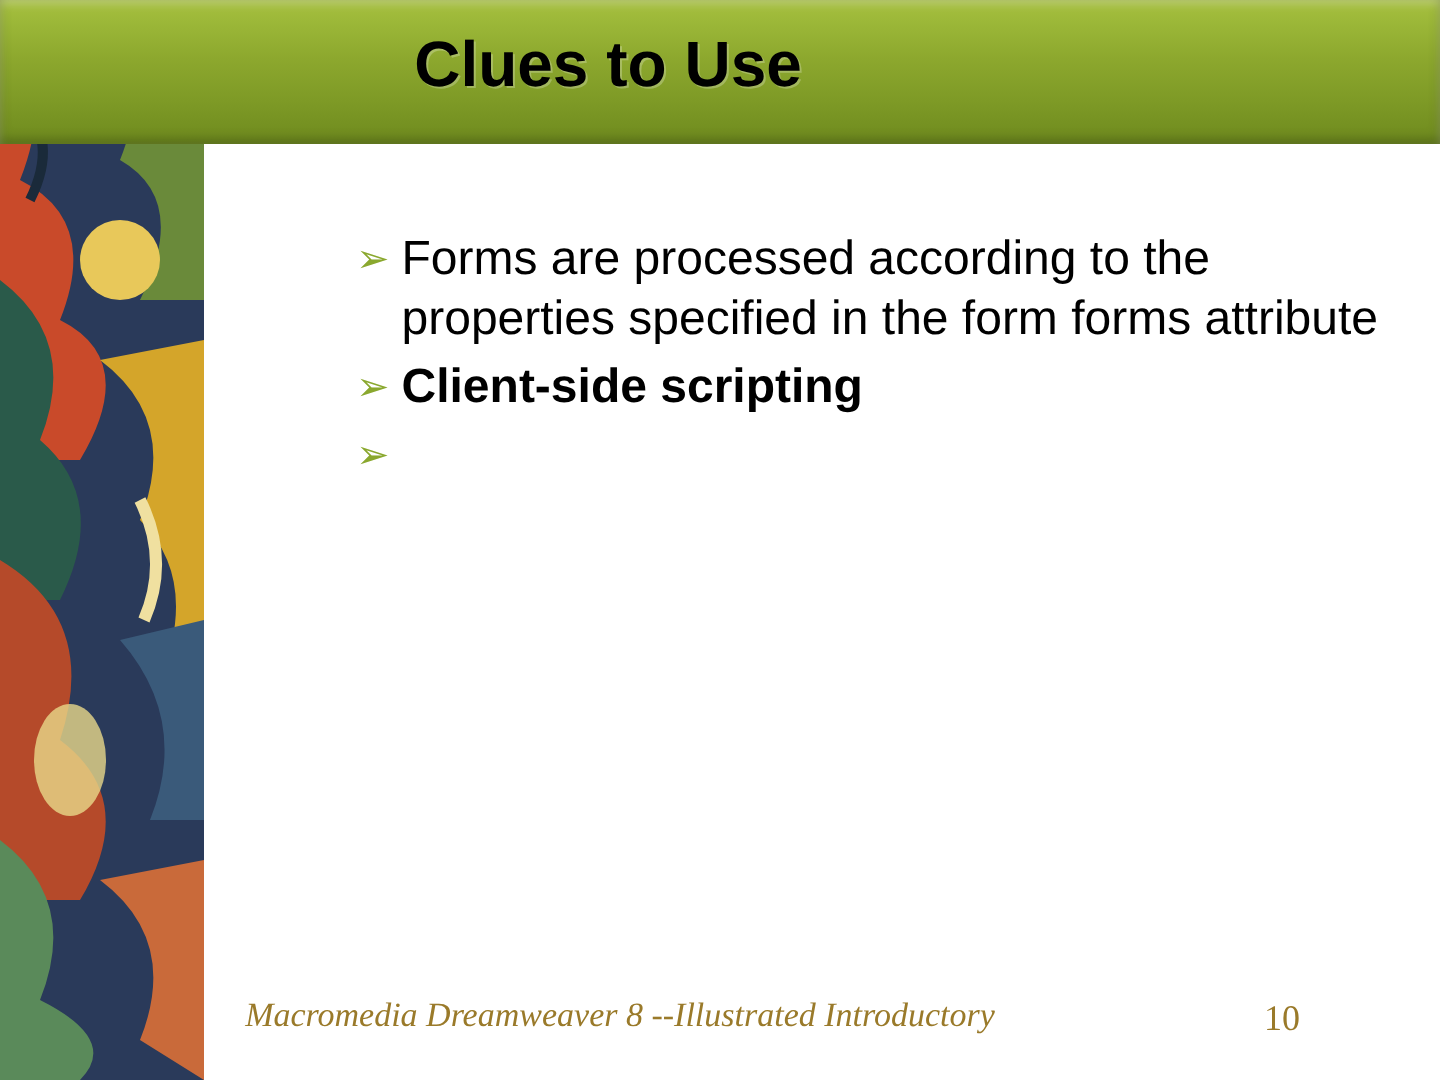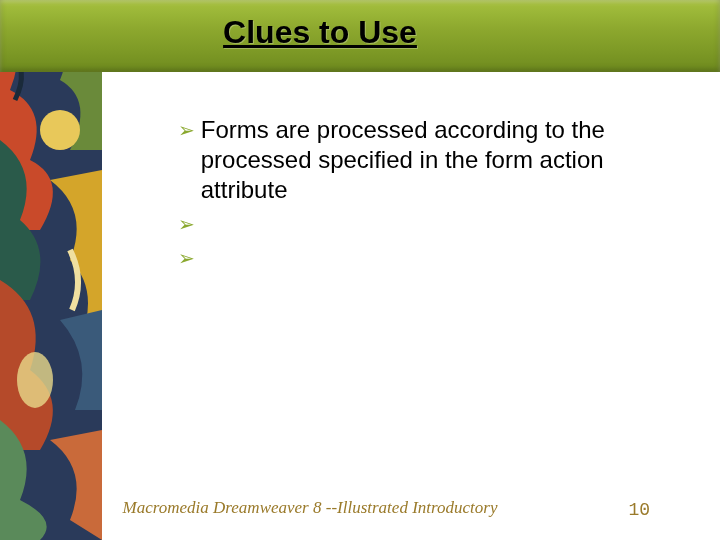--- a/index.html
+++ b/index.html
@@ -28,29 +28,28 @@
       #a7c03f 0%,
       #9ab637 18%,
       #8da82e 40%,
       #7e9a26 70%,
       #6e8a1e 100%);
     box-shadow: inset 0 -2px 6px rgba(0,0,0,0.25), inset 0 2px 4px rgba(255,255,255,0.3);
   }
   .slide-title {
     position: absolute;
     top: 14px;
-    left: 16px;
+    left: 0;
     width: 608px;
     text-align: center;
     font-size: 32px;
     font-weight: bold;
     color: #000;
     text-shadow: 1px 1px 0 rgba(255,255,255,0.25);
     font-family: Arial, Helvetica, sans-serif;
-    text-decoration: underline;
   }
   .content {
     position: absolute;
     left: 130px;
     top: 115px;
     width: 560px;
   }
   .main-bullet {
     display: flex;
     align-items: baseline;
@@ -102,21 +101,21 @@
     text-align: center;
     font-family: "Monotype Corsiva", "Brush Script MT", cursive;
     font-style: italic;
     font-size: 17px;
     color: #9a7a2a;
   }
   .page-num {
     position: absolute;
     bottom: 20px;
     right: 70px;
-    font-family: Liberation Mono, monospace;
+    font-family: Liberation Serif, serif;
     font-size: 18px;
     color: #9a7a2a;
   }
 </style>
 </head>
 <body>
 
 <svg class="sidebar-art" viewBox="0 0 102 540" preserveAspectRatio="none">
   <rect x="0" y="0" width="102" height="540" fill="#2a3a5a"></rect>
   <path d="M0,0 Q30,40 10,90 Q50,110 30,160 Q70,180 40,230 L0,230 Z" fill="#c94a2a"></path>
@@ -133,24 +132,25 @@
   <path d="M70,250 Q85,280 72,310" stroke="#f0e0a0" stroke-width="6" fill="none"></path>
 </svg>
 
 <div class="header-band"></div>
 <div class="slide-title">Clues to Use</div>
 
 <div class="content">
   <div class="sub-list">
     <div class="sub-item">
       <span class="arrow">➢</span>
-      <span class="sub-text">Forms are processed according to the processed specified in the form action attribute</span>
+      <span class="sub-text">Forms are processed according to the properties specified in the form forms attribute</span>
     </div>
     <div class="sub-item">
       <span class="arrow">➢</span>
+      <span class="sub-text bold">Client-side scripting</span>
     </div>
     <div class="sub-item">
       <span class="arrow">➢</span>
     </div>
   </div>
 </div>
 
 <div class="footer-text">Macromedia Dreamweaver 8 --Illustrated Introductory</div>
 <div class="page-num">10</div>
 

